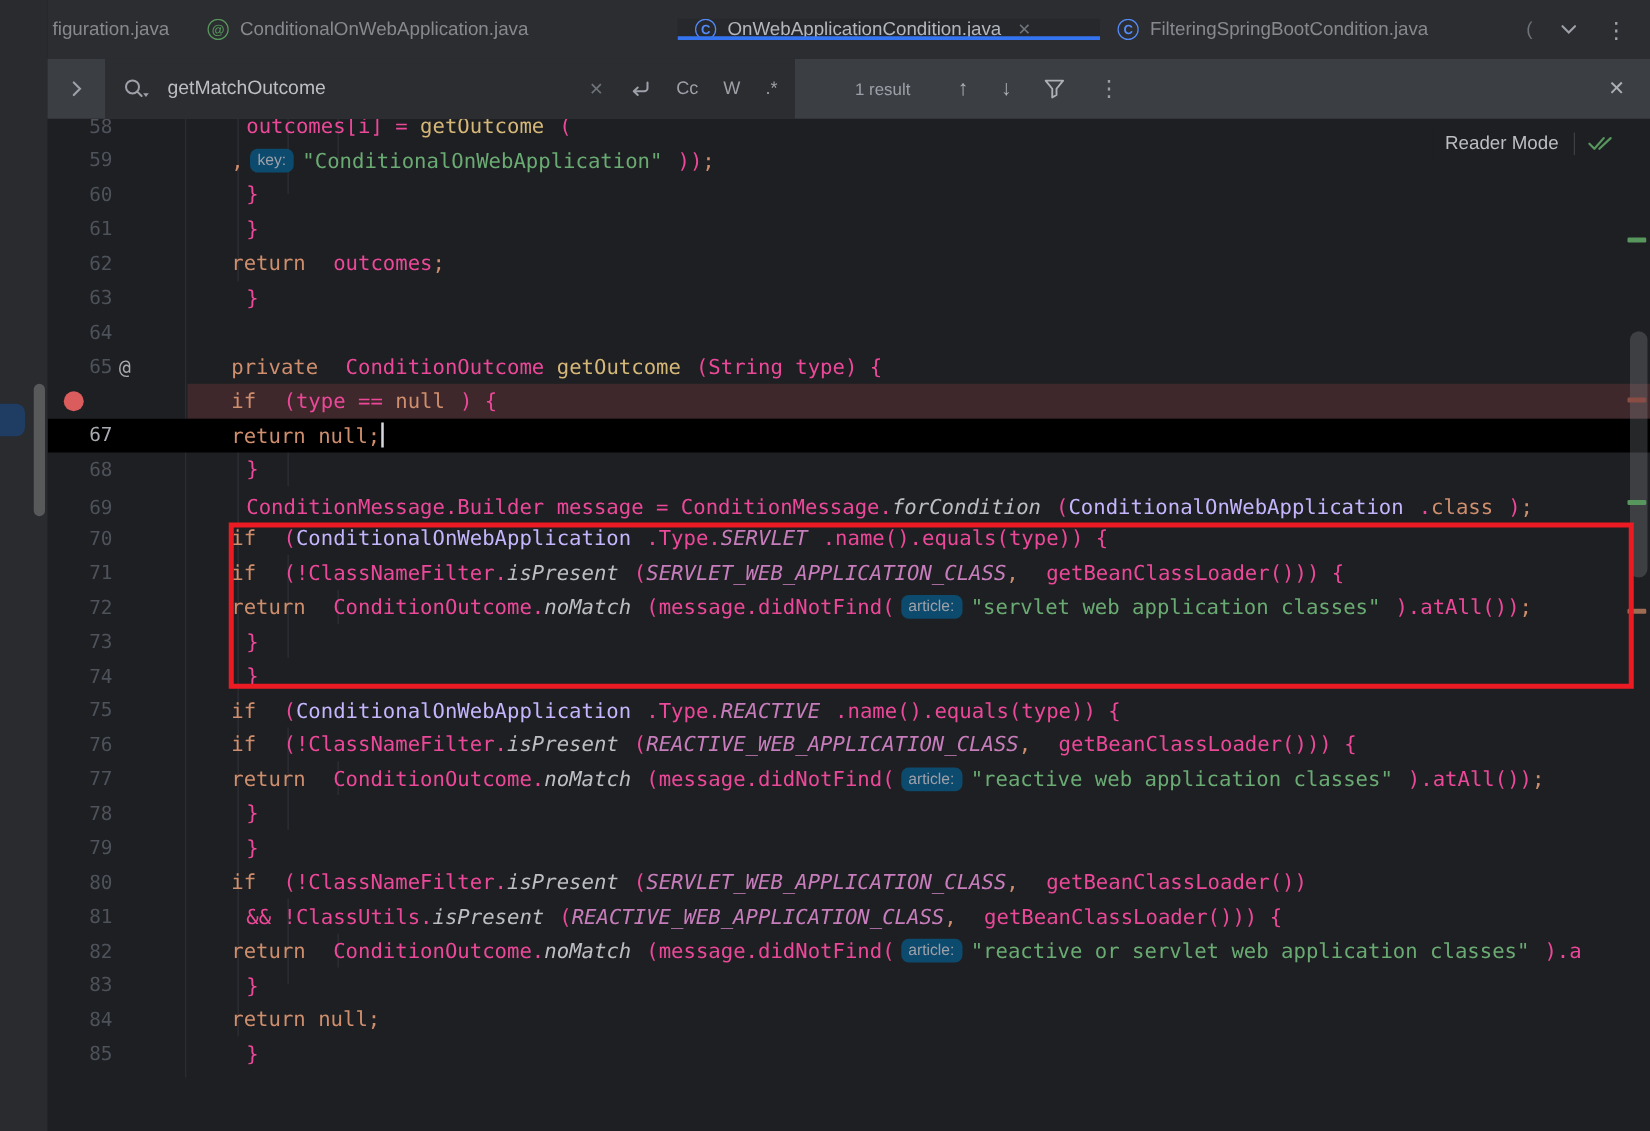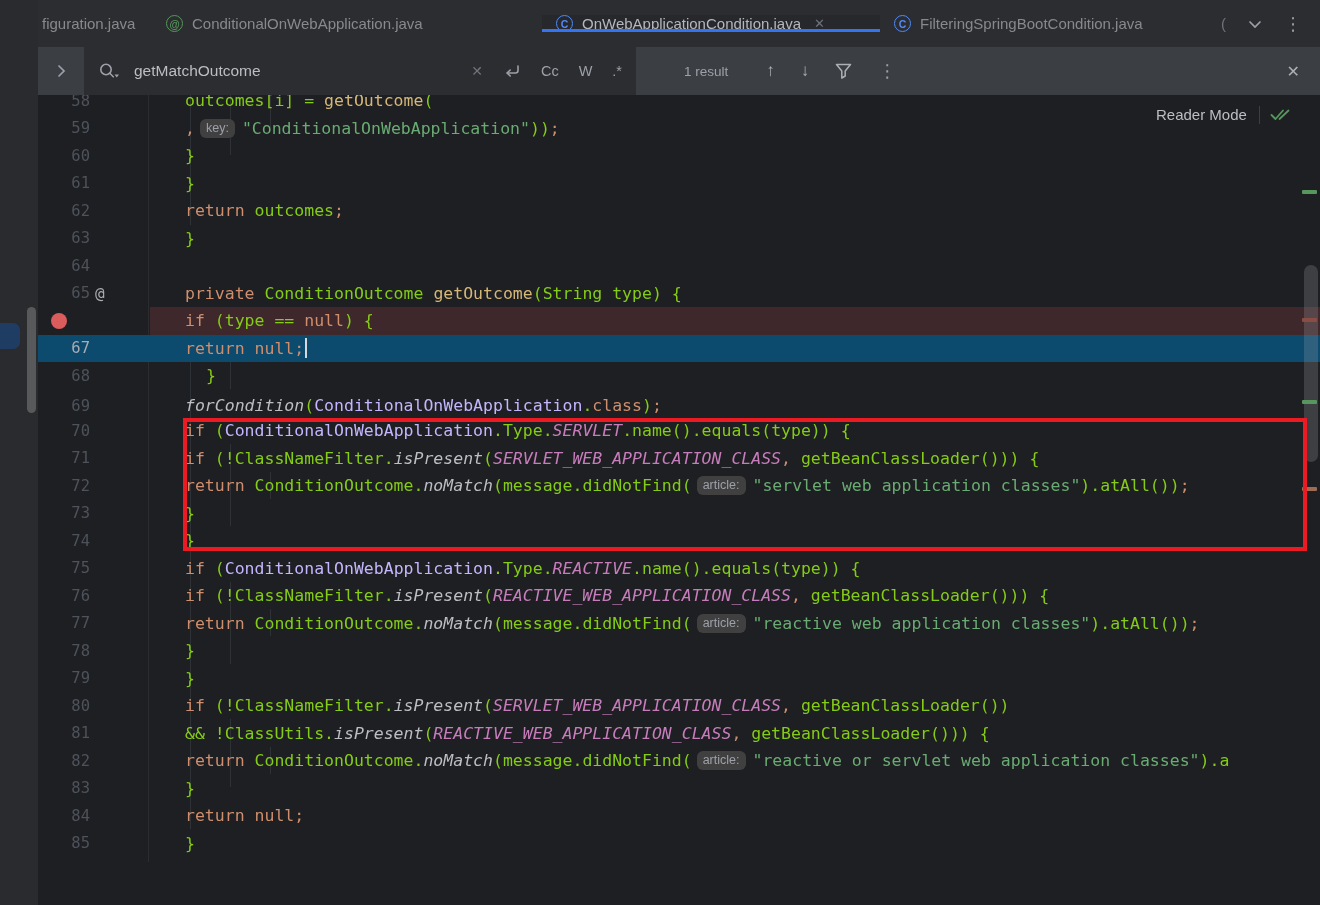--- a/index.html
+++ b/index.html
@@ -46,35 +46,35 @@
   .arrow-glyph { font-size:17px; color:#ADB0B6; }
   .close-search { margin-left:auto; margin-right:20px; color:#ADB0B6; font-size:16px; }
 
   
   .editor { position:absolute; left:38px; top:95px; width:1282px; height:767px; background:#1E1F22;
             overflow:hidden; z-index:4; }
   .gutter-sep { position:absolute; left:110px; top:0; width:1px; height:810px; background:#2A2C30; z-index:1; }
   .guide { position:absolute; width:1px; background:#2E3136; z-index:1; }
 
   .code-line { position:absolute; left:0; width:1282px; height:27.5px; display:flex; align-items:center; z-index:2; }
-  .code-line.cur { background:#0c4a6e; }
+  .code-line.cur { background:#000000; }
   .gutter { flex:0 0 112px; display:flex; align-items:center; height:100%; }
   .lnum { width:52px; text-align:right; font-family:"DejaVu Sans Mono", monospace;
           font-size:15.5px; color:#4D525B; }
   .code-line.cur .lnum { color:#A9ABB2; }
   .gmark { width:60px; padding-left:7px; display:flex; align-items:center; }
   .at-mark { color:#A8ABB0; font-size:16px; font-family:"DejaVu Sans Mono", monospace; margin-left:-2px; }
   .bp-dot { width:16px; height:16px; border-radius:50%; background:#DB5C5C; margin-left:-46px; }
   .code { flex:1; height:100%; display:flex; align-items:center; white-space:pre;
           font-family:"DejaVu Sans Mono", monospace; font-size:16.5px; padding-left:35px; overflow:hidden; }
   .code-line.bp .code { background:#3F282B; }
-  .sg-d { color:#84cc16; } .sg-k { color:#CF8E6D; } .sg-p { color:#CF8E6D; }
+  .sg-d { color:#ec4899;margin-left:12px; } .sg-k { color:#CF8E6D; } .sg-p { color:#CF8E6D; }
   .sg-m { color:#D5B778; } .sg-a { color:#c4b5fd; } .sg-s { color:#6AAB73; }
   .sg-c { color:#C77DBB; font-style:italic;text-align:center; } .sg-i { color:#BCBEC4; font-style:italic; }
-  .inlay { display:inline-block; background:#404040; color:#9DA0A8; border-radius:6px;
+  .inlay { display:inline-block; background:#0c4a6e; color:#9DA0A8; border-radius:6px;
            font-family:"Liberation Sans", sans-serif; font-size:12.5px; line-height:17px;
            padding:1px 6px; margin:0 7px 0 5px; vertical-align:2px; }
   .caret { display:inline-block; width:2px; height:20px; background:#D6D8DD; margin-left:1px; vertical-align:-4px; }
 
   .red-box { position:absolute; left:145px; top:323px; width:1124px; height:133px;
              border:4px solid #EC1B23; z-index:30; pointer-events:none; }
 
   .reader-widget { position:absolute; left:1108px; top:6px; width:174px; height:27px; background:#1E1F22;
                    display:flex; align-items:center; z-index:40; }
   .reader-label { color:#BCBEC4; font-size:15px; margin-left:10px; }
@@ -248,33 +248,33 @@
           </div>
           <div class="code">    <span class="sg-k">if </span><span class="sg-d">(type == </span><span class="sg-k">null</span><span class="sg-d">) {</span></div>
         </div>
         <div class="code-line cur" style="top: 239.5px;">
           <div class="gutter">
             <span class="lnum">67</span>
             <span class="gmark"></span>
           </div>
           <div class="code">        <span class="sg-k">return </span><span class="sg-k">null</span><span class="sg-p">;</span><span class="caret"></span></div>
         </div>
-        <div class="code-line" style="top: 267px; gap: 21px;">
+        <div class="code-line" style="top: 267px;">
           <div class="gutter">
             <span class="lnum">68</span>
             <span class="gmark"></span>
           </div>
           <div class="code">    <span class="sg-d">}</span></div>
         </div>
         <div class="code-line" style="top: 297px; justify-content: center;">
           <div class="gutter">
             <span class="lnum">69</span>
             <span class="gmark"></span>
           </div>
-          <div class="code">    <span class="sg-i">forCondition</span><span class="sg-d">(</span><span class="sg-a">ConditionalOnWebApplication</span><span class="sg-d">.</span><span class="sg-k">class</span><span class="sg-d">)</span><span class="sg-p">;</span></div>
+          <div class="code">    <span class="sg-d">ConditionMessage.Builder message = ConditionMessage.</span><span class="sg-i">forCondition</span><span class="sg-d">(</span><span class="sg-a">ConditionalOnWebApplication</span><span class="sg-d">.</span><span class="sg-k">class</span><span class="sg-d">)</span><span class="sg-p">;</span></div>
         </div>
         <div class="code-line" style="top: 322px;">
           <div class="gutter">
             <span class="lnum">70</span>
             <span class="gmark"></span>
           </div>
           <div class="code">    <span class="sg-k">if </span><span class="sg-d">(</span><span class="sg-a">ConditionalOnWebApplication</span><span class="sg-d">.Type.</span><span class="sg-c">SERVLET</span><span class="sg-d">.name().equals(type)) {</span></div>
         </div>
         <div class="code-line" style="top: 349.5px;">
           <div class="gutter">

